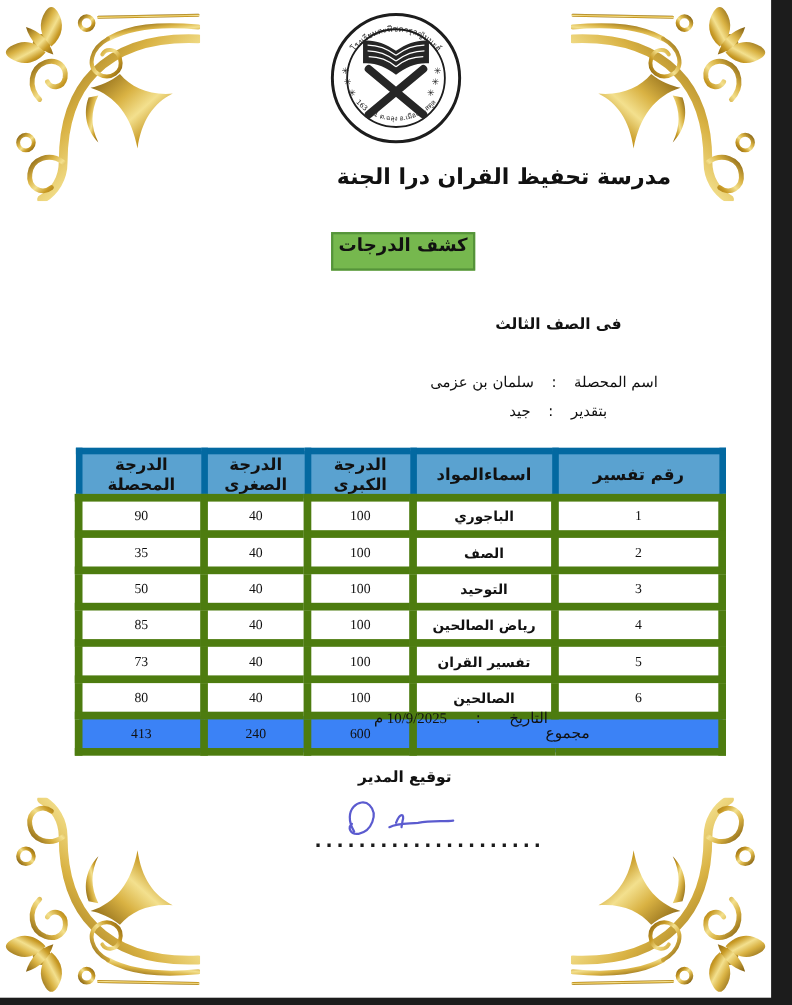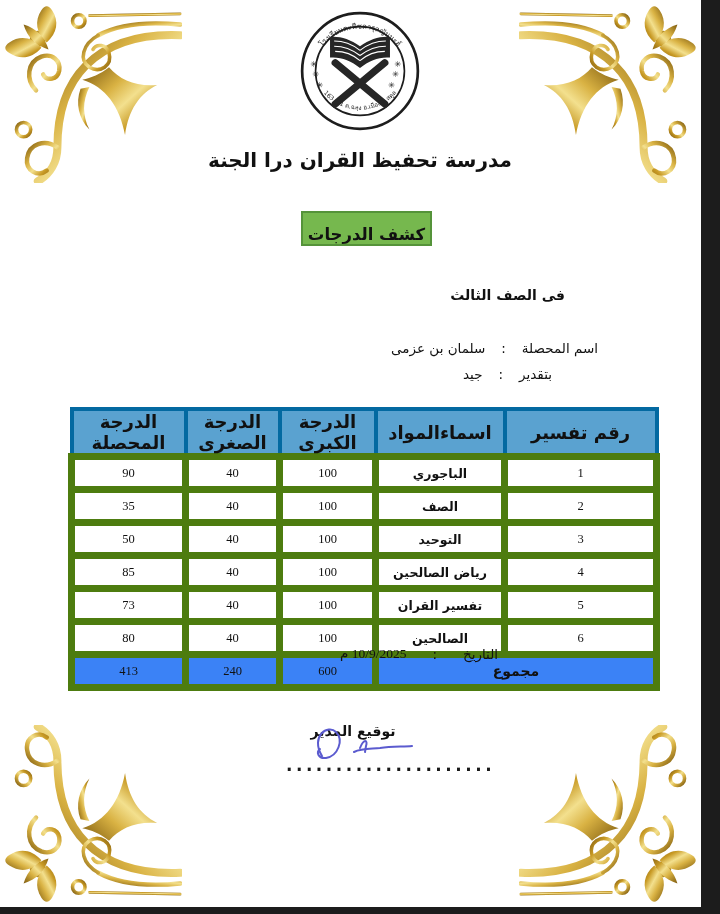--- a/index.html
+++ b/index.html
@@ -13,51 +13,51 @@
   }
   
   .corner{position:absolute;width:178px;height:178px;}
   .corner.tl{top:5px;left:4px;}
   .corner.tr{top:5px;right:4px;transform:scaleX(-1);}
   .corner.bl{bottom:4px;left:4px;transform:scaleY(-1);}
   .corner.br{bottom:4px;right:4px;transform:scale(-1,-1);}
   
   .seal{position:absolute;left:298px;top:9px;width:124px;height:124px;}
   
-  .school-name{position:absolute;top:148px;left:110px;width:500px;text-align:center;
+  .school-name{position:absolute;top:148px;left:110px;width:500px;text-align:right;
     font-size:20px;font-weight:bold;direction:rtl;}
   .badge{position:absolute;top:211px;left:301px;width:127px;height:31px;
-    background:#76b84e;border:2px solid #55933a;display:flex;align-items:flex-end;
+    background:#76b84e;border:2px solid #55933a;display:flex;align-items:flex-start;
     justify-content:center;font-size:16.5px;font-weight:bold;direction:rtl;}
   .class-line{position:absolute;top:287px;left:165px;width:400px;text-align:right;
     font-size:14px;font-weight:bold;direction:rtl;}
   
   .student-info{position:absolute;top:335px;right:103px;direction:rtl;font-size:13.5px;}
   .student-info .row{height:26px;display:flex;align-items:center;}
   .student-info .row.indent{padding-right:46px;}
   .student-info .colon{margin:0 16px;}
   .student-info .bold{font-weight:normal;}
   
   .table-wrap{position:absolute;left:68px;top:407px;width:585px;}
   table.grades{border-collapse:collapse;direction:rtl;table-layout:fixed;width:585px;}
-  table.grades th{background:#5aa2d0;border:4px solid #0369a1;height:28px;
-    font-size:18px;font-weight:bold;padding:0;}
+  table.grades th{background:#5aa2d0;border:6px solid #0369a1;height:28px;
+    font-size:15px;font-weight:bold;padding:0;}
   table.grades td{border:7px solid #4d7c0f;height:26px;text-align:center;
     font-size:12.5px;padding:0;}
   td.numcell,td.scorecell{font-family:"Liberation Serif","DejaVu Serif",serif;}
   td.subjectcell{font-weight:bold;font-size:13px;}
   tr.totalrow td{background:#3b82f6;}
-  tr.totalrow td.totallabel{font-weight:bold;font-size:14px;}
+  tr.totalrow td.totallabel{font-weight:normal;font-size:14px;}
   
   .date-line{position:absolute;top:645px;right:203px;direction:rtl;font-size:13.5px;
     display:flex;align-items:center;}
   .date-line .colon{margin:0 26px;}
   .date-line .val{font-family:"Liberation Serif","DejaVu Sans",serif;}
-  .sig-label{position:absolute;top:699px;left:153px;width:400px;text-align:center;
-    font-size:14px;font-weight:bold;direction:rtl;margin-top:24px;}
+  .sig-label{position:absolute;top:699px;left:168px;width:400px;text-align:center;
+    font-size:14px;font-weight:bold;direction:rtl;}
   .sig-scribble{position:absolute;left:298px;top:722px;}
   .dots{position:absolute;top:757px;left:286px;font-size:17px;font-weight:bold;
     letter-spacing:3.5px;color:#1a1a1a;line-height:17px;}
 </style>
 </head>
 <body>
 
 <svg width="0" height="0" style="position:absolute" aria-hidden="true">
   <defs>
     <linearGradient id="gold" x1="0" y1="0" x2="1" y2="1">

